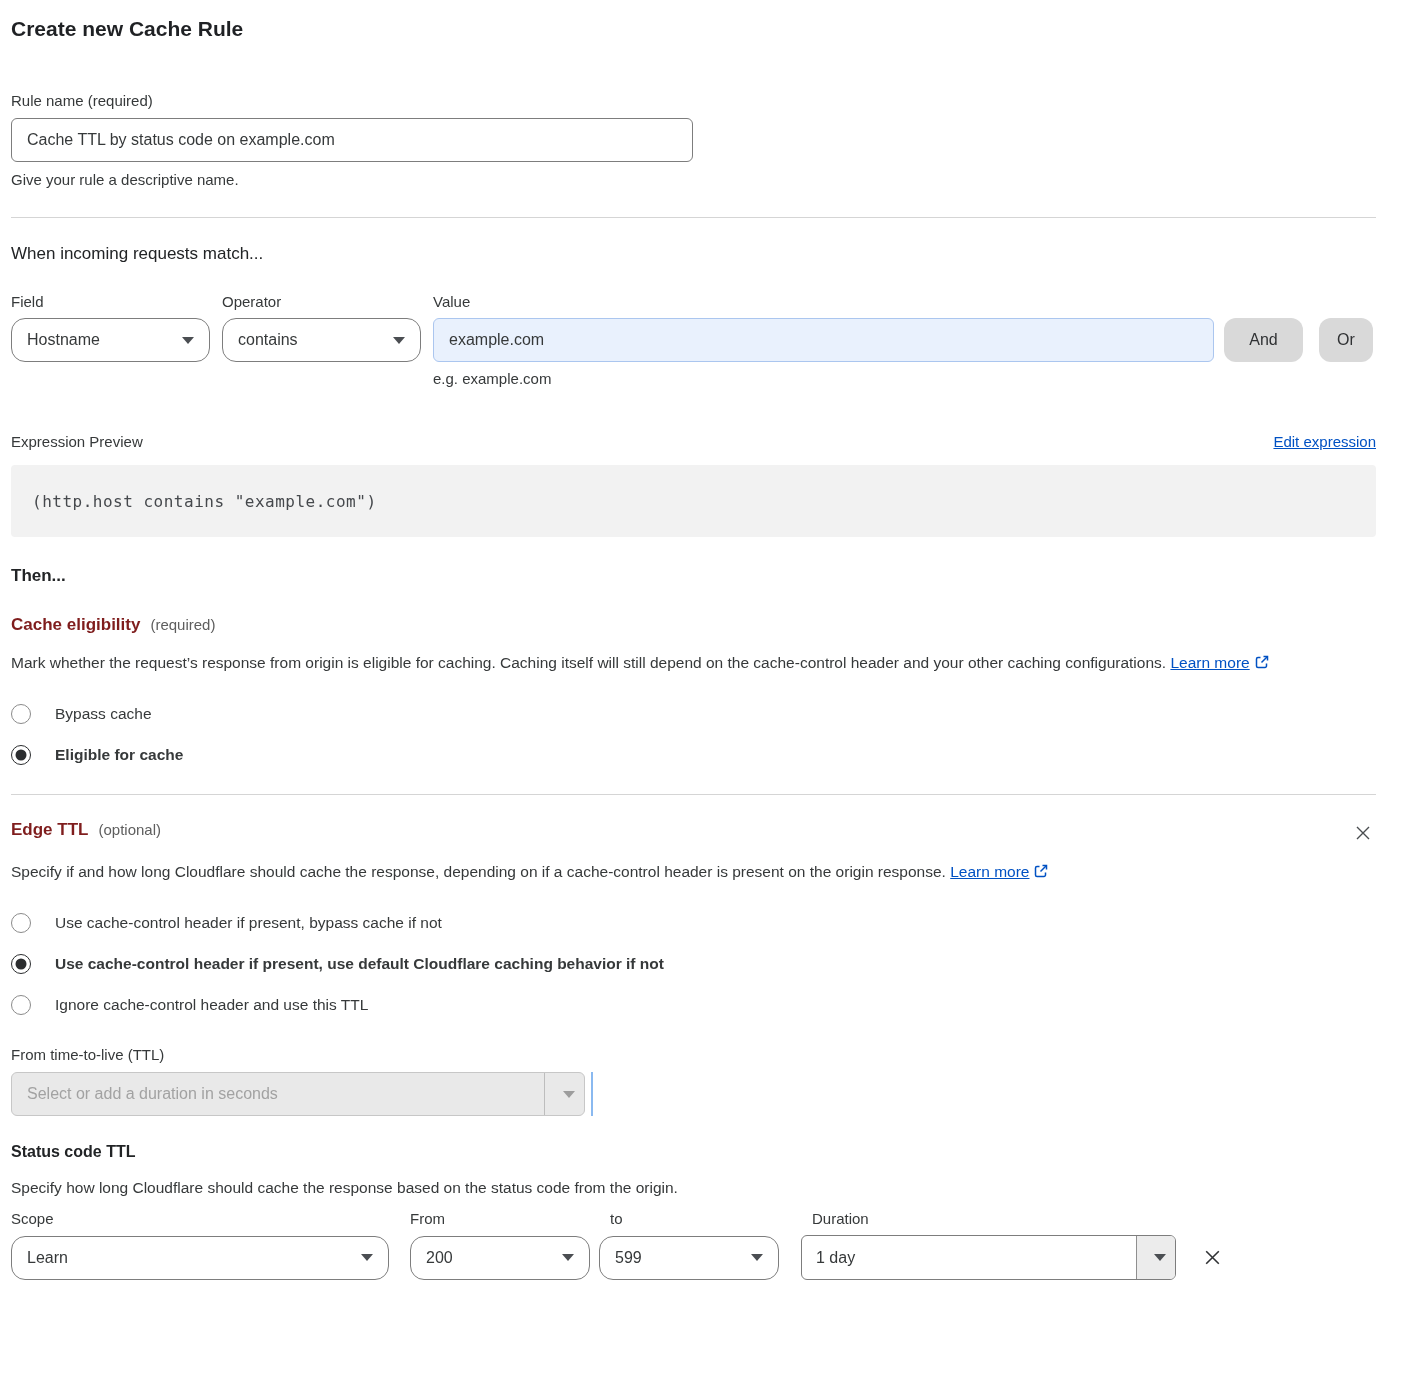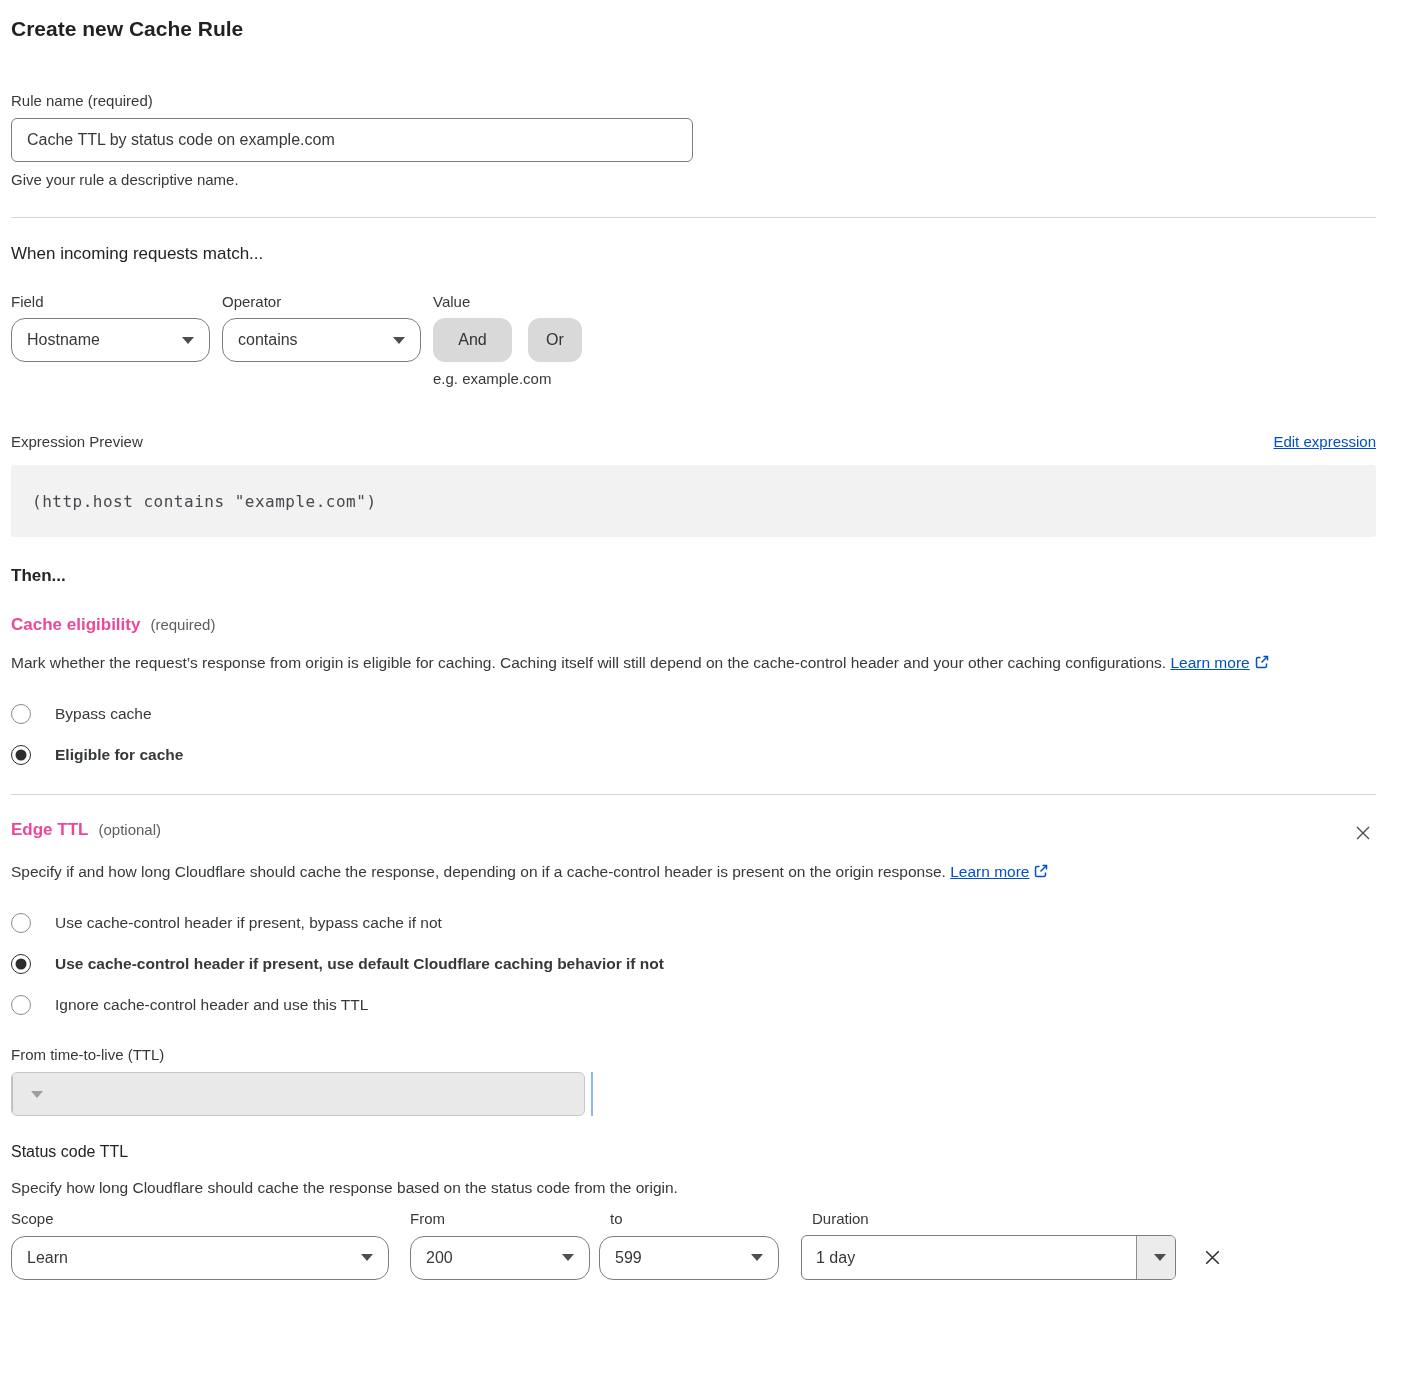--- a/index.html
+++ b/index.html
@@ -64,21 +64,21 @@
   .code-block {
     margin-top: 15px; height: 72px; background: #f2f2f2; border-radius: 4px;
     display: flex; align-items: center; padding: 0 21px;
     font-family: "DejaVu Sans Mono", monospace; font-size: 16px; color: #46494d;
     letter-spacing: 0.5px;
   }
 
   .then-heading { margin-top: 29px; font-size: 17px; font-weight: 700; color: #222426; }
 
   .subsection-head { margin-top: 29px; display: flex; align-items: baseline; }
-  .subsection-head .hd { font-size: 17px; font-weight: 700; color: #ec4899; }
+  .subsection-head .hd { font-size: 17px; font-weight: 700; color: #7f1d1d; }
   .subsection-head .qual { margin-left: 10px; font-size: 15px; color: #5e5e5e; }
 
   .desc { margin-top: 13px; font-size: 15.5px; line-height: 29px; color: #36393a; }
   .desc.w1 { max-width: 1345px; }
   .desc.w2 { max-width: 1105px; }
 
   .ext-icon { vertical-align: -2px; margin-left: 4px; }
 
   .radio-row { display: flex; align-items: center; cursor: pointer; }
   .radio-row.mt1 { margin-top: 27px; }
@@ -102,21 +102,21 @@
   .ttl-select-row { margin-top: 9px; display: flex; align-items: center; }
   .combo-disabled {
     width: 574px; height: 44px; background: #e9e9e9;
     border: 1px solid #c7c7c7; border-radius: 6px;
     display: flex; align-items: stretch; overflow: hidden; color: #a2a2a2; font-size: 16px;
   }
   .combo-disabled .txt { flex: 1; display: flex; align-items: center; padding: 0 15px; }
   .combo-disabled .arrow-seg { flex: none; width: 40px; border-left: 1px solid #bdbdbd; display: flex; align-items: center; justify-content: center; }
   .caret-line { margin-left: 6px; width: 2px; height: 44px; background: #8ab9f0; }
 
-  .status-heading { margin-top: 27px; font-size: 16px; font-weight: 400; color: #222426; }
+  .status-heading { margin-top: 27px; font-size: 16px; font-weight: 700; color: #222426; }
   .status-desc { margin-top: 18px; font-size: 15.5px; color: #36393a; }
 
   .status-labels { margin-top: 13px; display: flex; font-size: 15px; }
   .status-labels .l-scope { width: 399px; }
   .status-labels .l-from { width: 200px; }
   .status-labels .l-to { width: 202px; }
   .status-controls { margin-top: 8px; display: flex; align-items: center; }
   .sel-scope { width: 378px; margin-right: 21px; }
   .sel-from { width: 180px; margin-right: 9px; }
   .sel-to { width: 180px; margin-right: 22px; }
@@ -152,20 +152,21 @@
 
   <div class="match-controls">
     <div class="sel sel-field">
       <span>Hostname</span>
       <span class="caret"></span>
     </div>
     <div class="sel sel-operator">
       <span>contains</span>
       <span class="caret"></span>
     </div>
+    <input class="value-input" type="text" value="example.com" style="">
     <button class="btn btn-and">And</button>
     <button class="btn btn-or">Or</button>
   </div>
 
   <div class="value-hint">e.g. example.com</div>
 
   <div class="expr-row">
     <div>Expression Preview</div>
     <a class="link">Edit expression</a>
   </div>
@@ -224,20 +225,21 @@
     <span class="radio-label">Use cache-control header if present, use default Cloudflare caching behavior if not</span>
   </div>
   <div class="radio-row mt2">
     <span class="radio"></span>
     <span class="radio-label">Ignore cache-control header and use this TTL</span>
   </div>
 
   <div class="ttl-label">From time-to-live (TTL)</div>
   <div class="ttl-select-row">
     <div class="combo-disabled">
+      <span class="txt">Select or add a duration in seconds</span>
       <span class="arrow-seg">
           <span class="caret dim"></span>
         </span>
     </div>
     <span class="caret-line"></span>
   </div>
 
   <div class="status-heading">Status code TTL</div>
   <div class="status-desc">Specify how long Cloudflare should cache the response based on the status code from the origin.</div>
 

